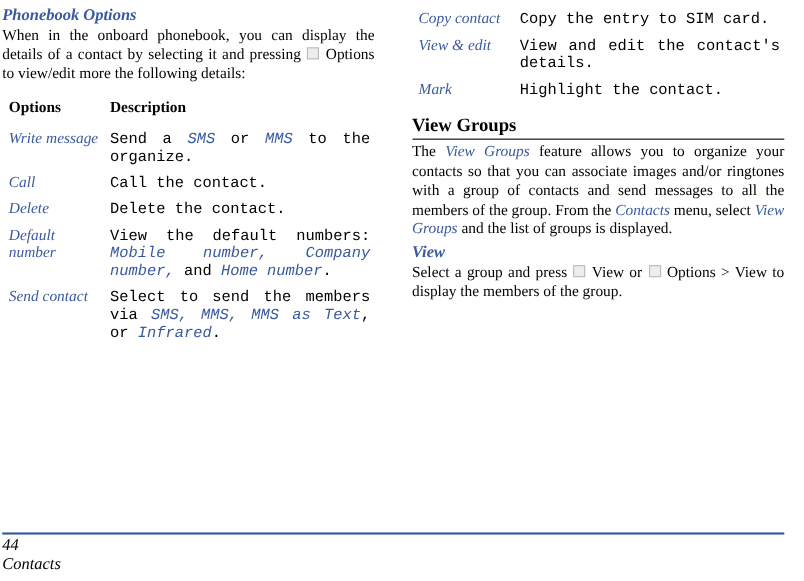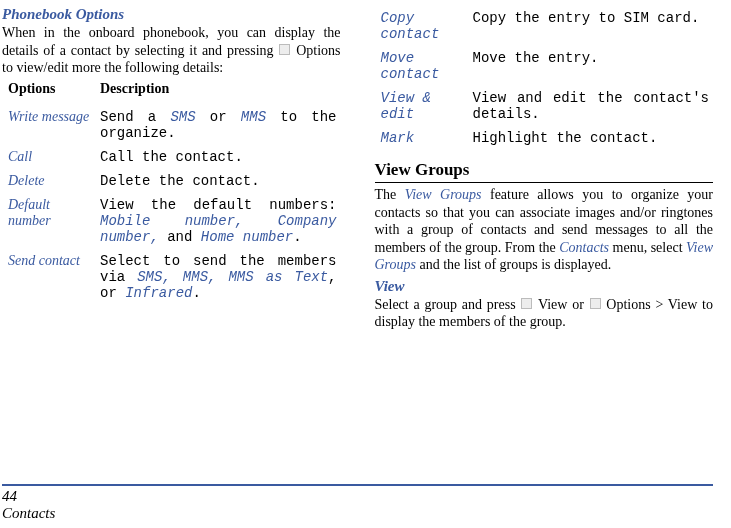--- a/index.html
+++ b/index.html
@@ -41,20 +41,21 @@
     .inline-icon {
       display: inline-block;
       width: 11px;
       height: 11px;
       background: #ededed;
       border: 1px solid #bbb;
       vertical-align: 0px;
       margin: 0 1px;
     }
     .options-table {
+      margin-top: 10px;
       width: 100%;
       border-collapse: collapse;
     }
     .options-table td {
       vertical-align: top;
       padding: 4px 4px 4px 6px;
       font-size: 14px;
     }
     .options-table th {
       text-align: left;
@@ -77,21 +78,20 @@
       width: 100%;
       border-collapse: collapse;
     }
     .right-table td {
       vertical-align: top;
       padding: 4px 4px 4px 6px;
       font-size: 14px;
     }
     .right-table .opt-col {
       width: 92px;
-      font-family: Liberation Mono, monospace;
     }
     .h2-bold {
       font-weight: bold;
       font-size: 17px;
       margin-top: 10px;
       margin-bottom: 2px;
     }
     .hr-line {
       border: none;
       border-top: 1px solid #000;
@@ -168,24 +168,20 @@
     </tbody>
       </table>
   </div>
 
   <div class="col">
     <table class="right-table">
       <tbody>
           <tr>
         <td class="opt-col"><span class="blue-italic">Copy contact</span></td>
         <td class="desc">Copy the entry to SIM card.</td>
-      </tr>
-      <tr>
-        <td class="opt-col"><span class="blue-italic">Move contact</span></td>
-        <td class="desc">Move the entry.</td>
       </tr>
       <tr>
         <td class="opt-col"><span class="blue-italic">View &amp; edit</span></td>
         <td class="desc">View and edit the contact's details.</td>
       </tr>
       <tr>
         <td class="opt-col"><span class="blue-italic">Mark</span></td>
         <td class="desc">Highlight the contact.</td>
       </tr>
     </tbody>

